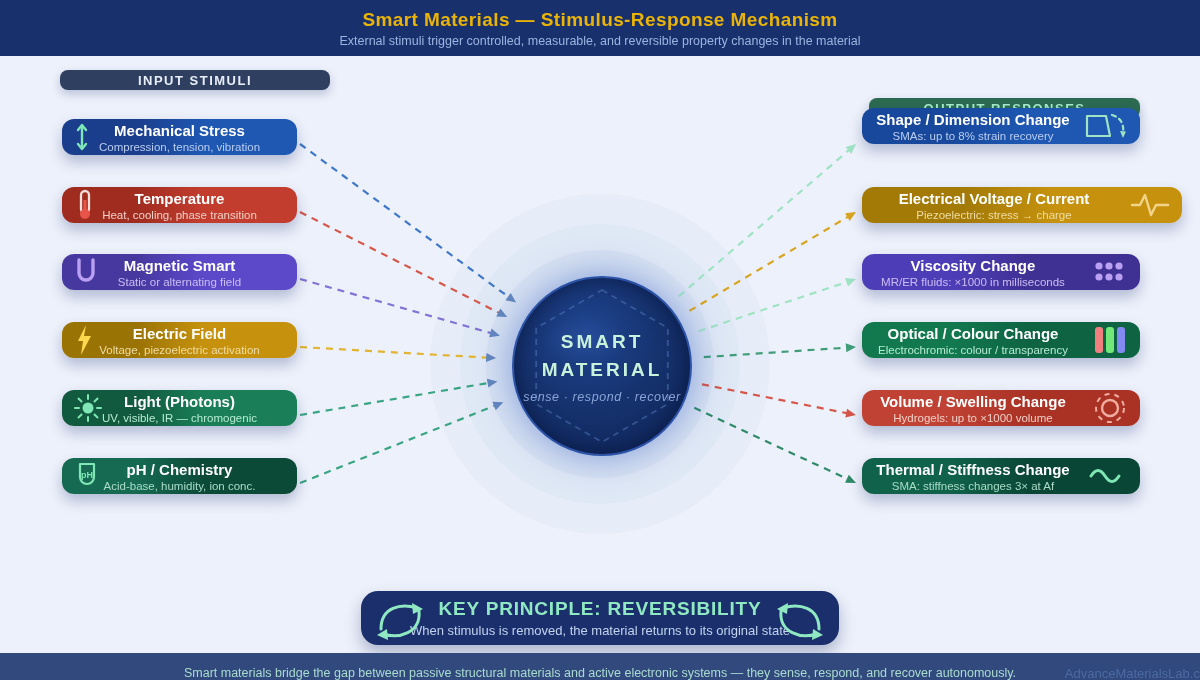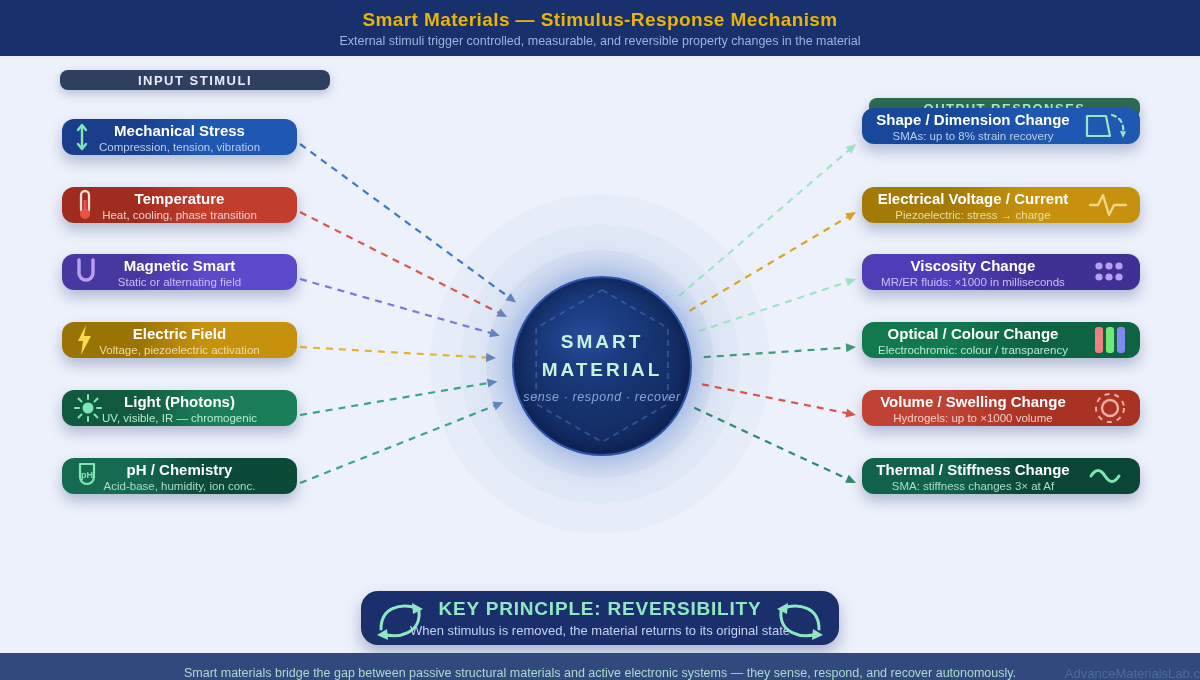--- a/index.html
+++ b/index.html
@@ -206,21 +206,21 @@
           <path d="M30 5 Q43 9 41 24" fill="none" stroke="#9fe3c4" stroke-width="2.2" stroke-dasharray="4 4" stroke-linecap="round"></path>
           <polygon points="41,28 38,21 44,21.5" fill="#9fe3c4"></polygon>
         </svg>
     </span>
     <div class="txt">
         <div class="card-title">Shape / Dimension Change</div>
       <div class="card-sub" style="color: rgb(185, 205, 240);">SMAs: up to 8% strain recovery</div>
       </div>
   </div>
 
-  <div class="card right" style="top: 187px; background: linear-gradient(90deg, rgb(163, 122, 6) 0%, rgb(163, 122, 6) 32%, rgb(198, 146, 14) 60%, rgb(198, 146, 14) 100%);">
+  <div class="card right" style="top: 187px; background: linear-gradient(90deg, rgb(163, 122, 6) 0%, rgb(163, 122, 6) 32%, rgb(198, 146, 14) 60%, rgb(198, 146, 14) 100%); padding-left: 42px;">
     <span class="icon">
       <svg width="40" height="32" viewBox="0 0 40 32">
           <path d="M2 16 h8 l5 -10 6 20 5 -10 h12" fill="none" stroke="#f2d488" stroke-width="2.4" stroke-linecap="round" stroke-linejoin="round"></path>
         </svg>
     </span>
     <div class="txt">
         <div class="card-title">Electrical Voltage / Current</div>
       <div class="card-sub" style="color: rgb(240, 220, 163);">Piezoelectric: stress → charge</div>
       </div>
   </div>

